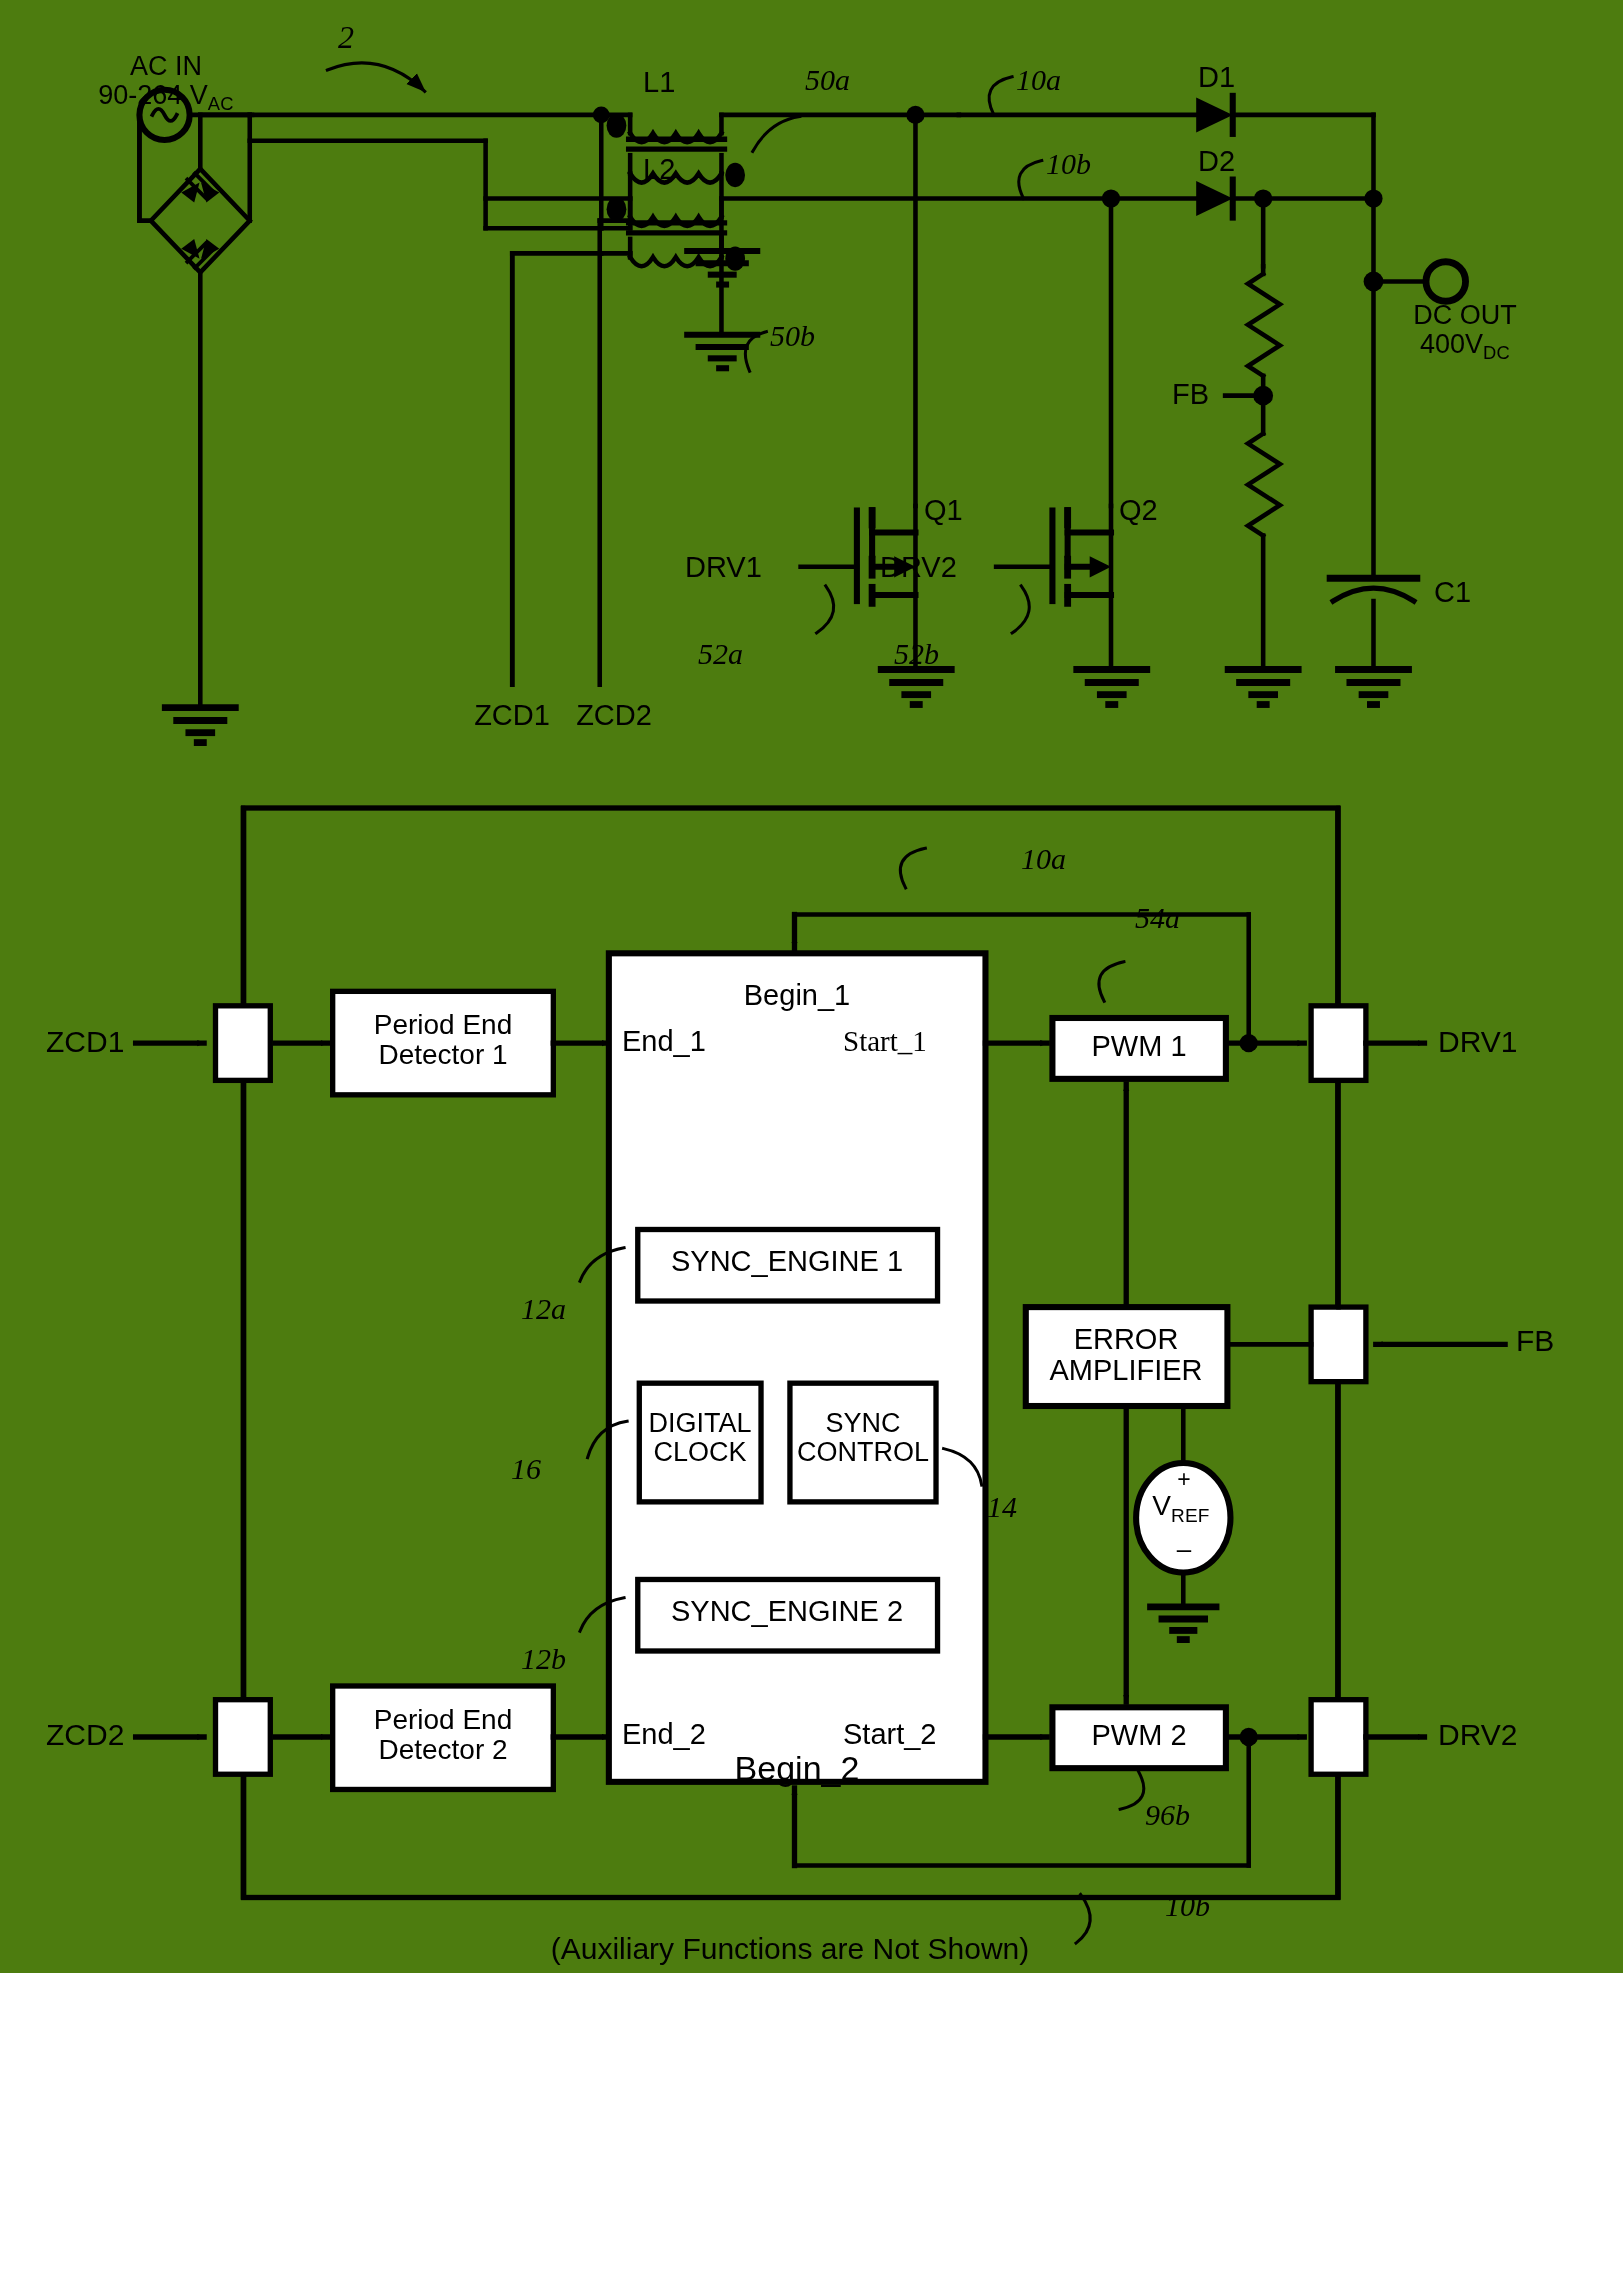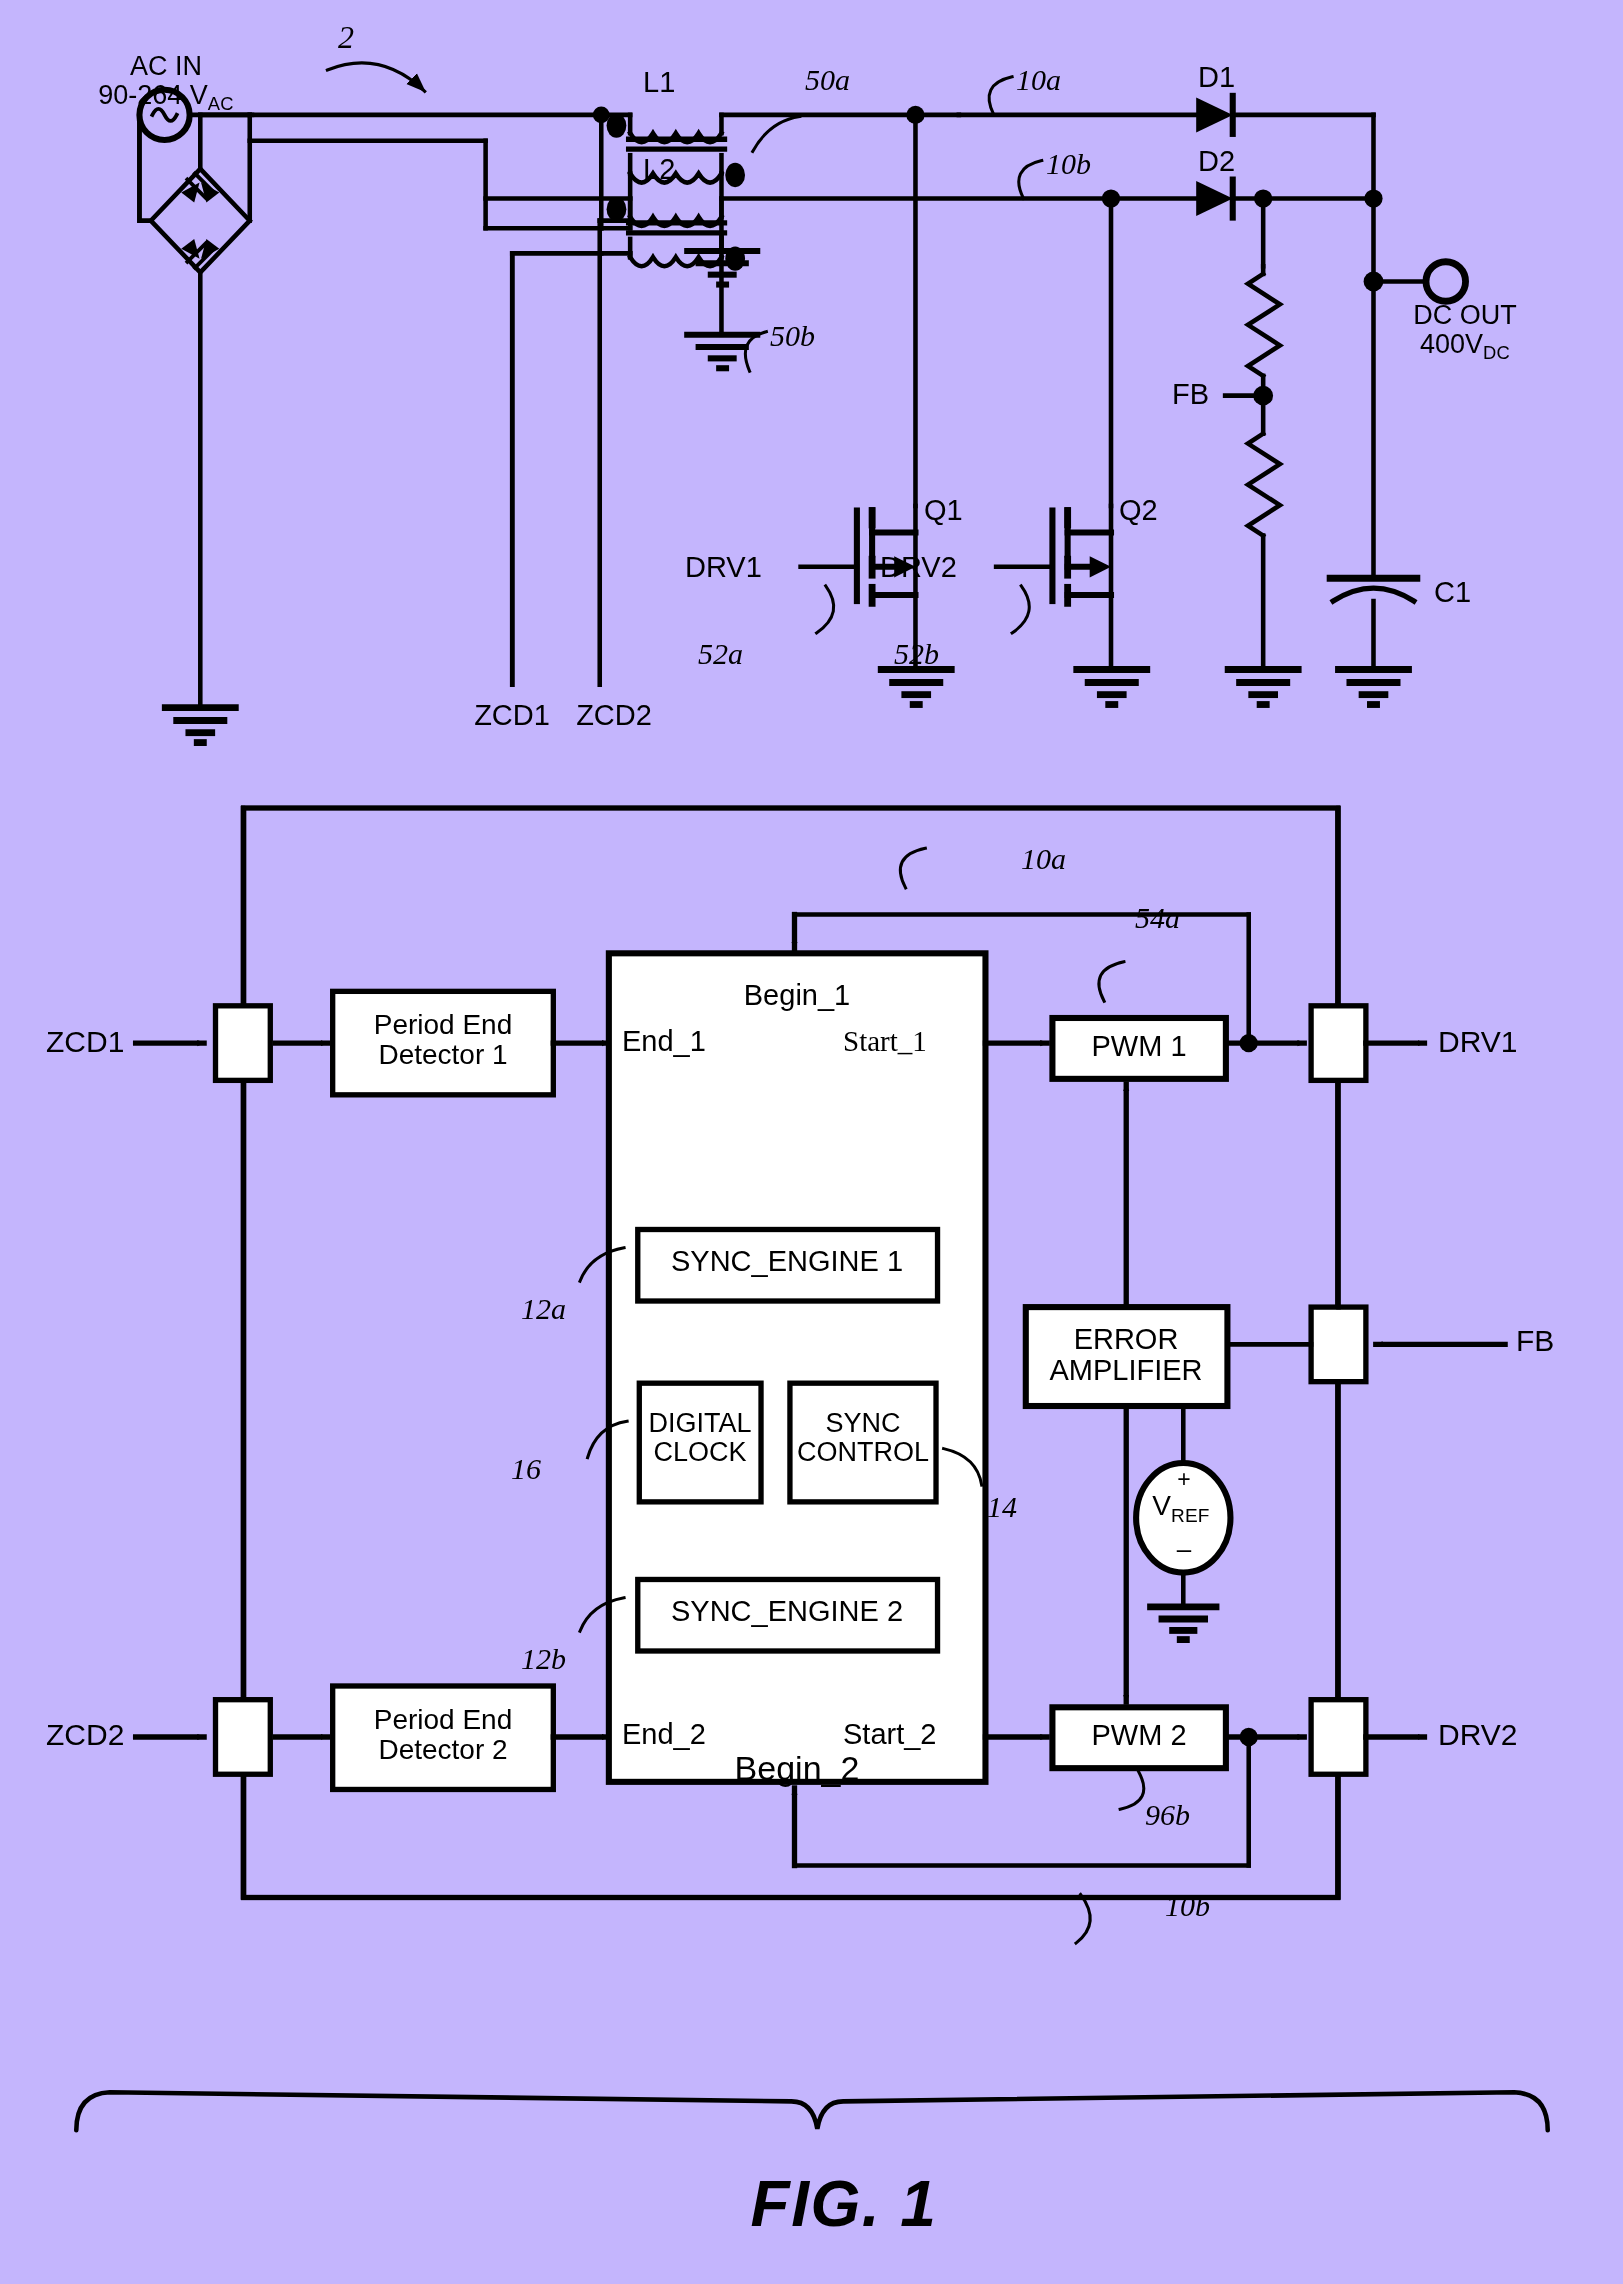--- a/index.html
+++ b/index.html
@@ -1,17 +1,17 @@
 <!DOCTYPE html>
 <html style="font-size:12px"><head>
 <meta charset="utf-8">
 <style>
   html,body{margin:0;padding:0;background:#fff;}
   body{width:1624px;height:2284px;font-family:"Liberation Sans",sans-serif;color:#000;}
-  #fig{position:relative;width:1624px;height:2284px;overflow:hidden;background:#c4b5fd;}
+  #fig{position:relative;width:1624px;height:1973px;overflow:hidden;background:#4d7c0f;}
   #fig svg{position:absolute;left:0;top:0;}
   .lbl{position:absolute;white-space:nowrap;line-height:1.08;}
   .n{font-family:"Liberation Sans",sans-serif;font-weight:400;}
   .it{font-family:"Liberation Serif",serif;font-style:italic;font-weight:400;}
   .ctr{transform:translateX(-50%);text-align:center;}
   .sub{font-size:0.68em;vertical-align:sub;letter-spacing:0.2px;}
   .figcap{font-family:"Liberation Sans",sans-serif;font-weight:700;font-style:italic;margin-left:32px;}
 </style>
 </head>
 <body>
@@ -405,18 +405,19 @@
 <div class="lbl n ctr" style="left:1184px;top:1535px;font-size:26px;">–</div>
 
 <div class="lbl n" style="left:1516px;top:1325px;font-size:30px;">FB</div>
 <div class="lbl n" style="left:1438px;top:1026px;font-size:30px;">DRV1</div>
 <div class="lbl n" style="left:1438px;top:1719px;font-size:30px;">DRV2</div>
 
 <div class="lbl it" style="left:1021px;top:843px;font-size:30px;">10a</div>
 <div class="lbl it" style="left:1165px;top:1890px;font-size:30px;">10b</div>
 
 <div class="lbl n ctr" style="left:790px;top:1933px;font-size:30px;">
+  <div>(Auxiliary Functions are Not Shown)</div>
 </div>
 
 <div class="lbl figcap ctr" style="left:812px;top:2170px;font-size:64px;letter-spacing:1.5px;">FIG. 1</div>
 
 </div>
 
 
 </body></html>

